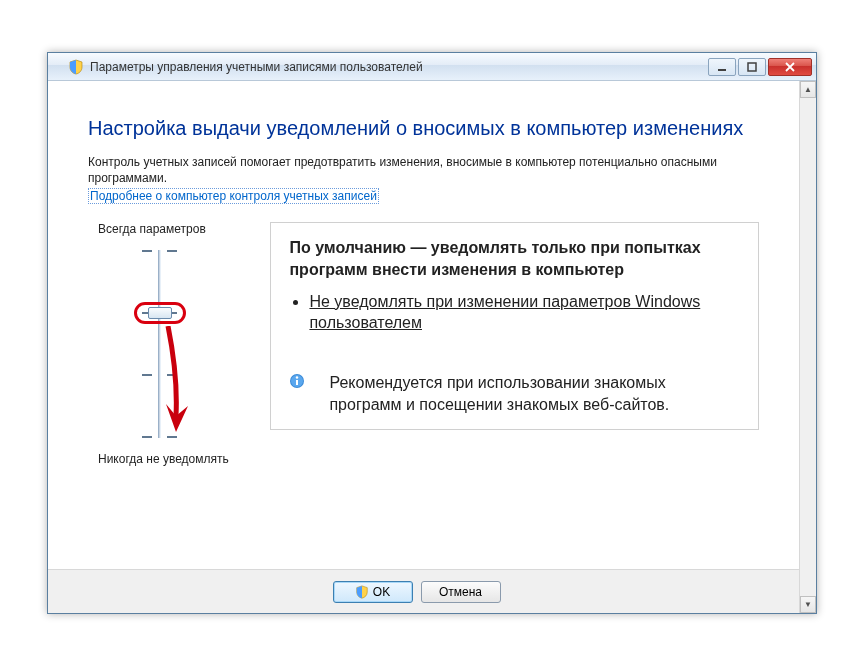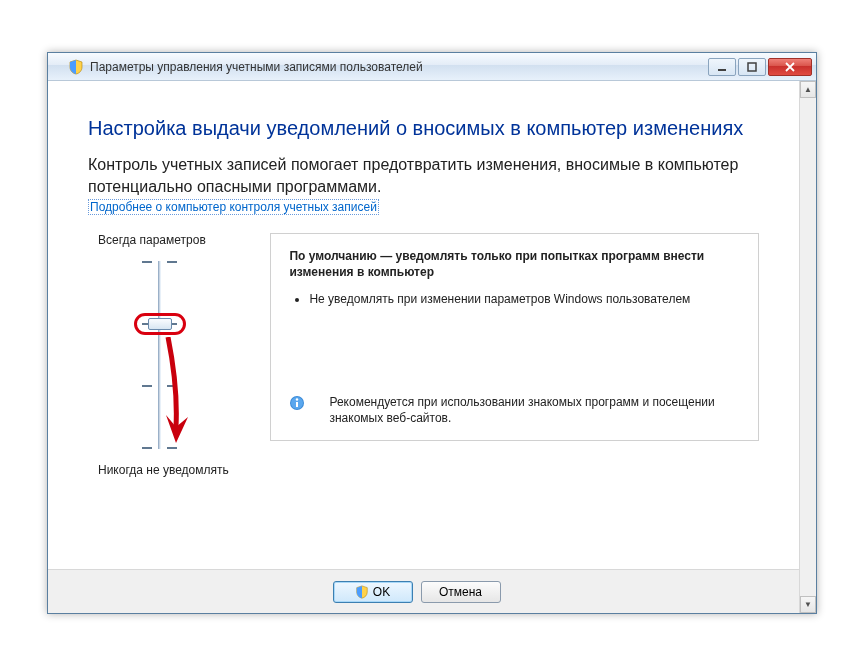--- a/index.html
+++ b/index.html
@@ -96,21 +96,21 @@
   .scroll-arrow.up { top: 0; }
   .scroll-arrow.down { bottom: 0; }
   h1.heading {
     color: #003399;
     font-weight: normal;
     font-size: 20px;
     margin: 12px 0 14px 0;
   }
   .intro {
     color: #222;
-    font-size: 16px;
+    font-size: 12px;
     line-height: 1.35;
     margin: 0 0 2px 0;
   }
   .link {
     color: #0066cc;
     text-decoration: none;
     border: 1px dotted #6a9bdc;
     padding: 0 1px;
     display: inline-block;
     margin-bottom: 18px;
@@ -180,32 +180,33 @@
     top: 82px;
     width: 40px;
     height: 106px;
     pointer-events: none;
   }
   .desc-box {
     border: 1px solid #d0d0d0;
     width: 527px;
     min-height: 208px;
     padding: 14px 2px 14px 18px;
-    font-size: 12px;
+    font-size: 16px;
     color: #222;
     position: relative;
   }
   .desc-title {
     font-weight: bold;
     margin-bottom: 10px;
     line-height: 1.35;
   }
   .desc-list {
     margin: 0 0 0 20px;
     padding: 0;
+    text-decoration: underline;
   }
   .desc-list li {
     margin-bottom: 6px;
     line-height: 1.35;
   }
   .rec-row {
     position: absolute;
     bottom: 14px;
     left: 18px;
     right: 16px;

